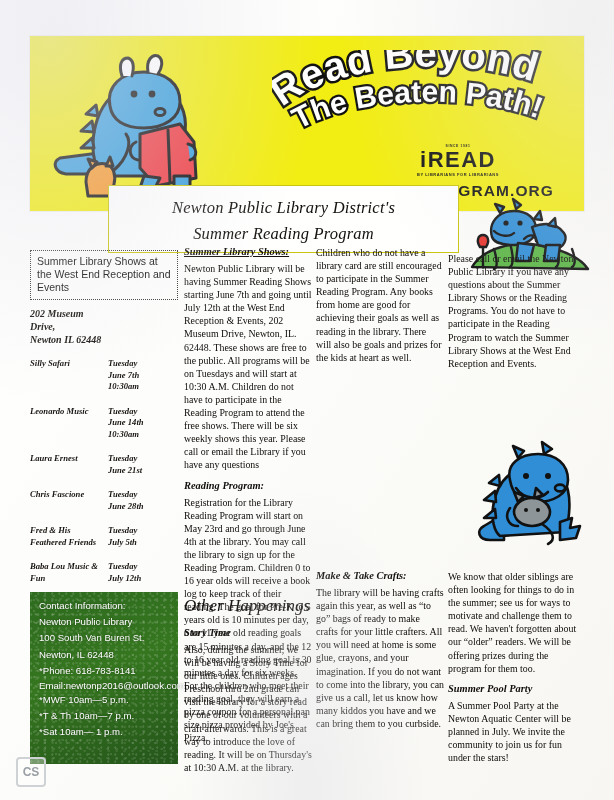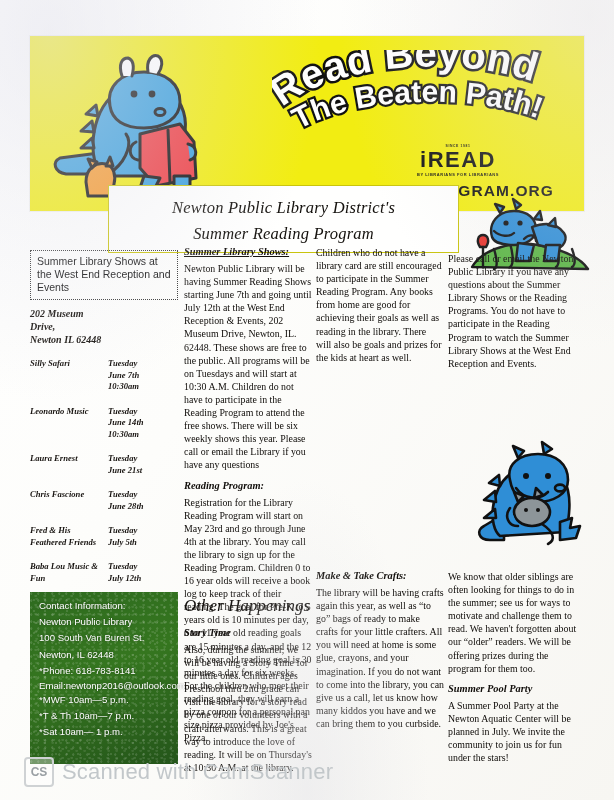--- a/index.html
+++ b/index.html
@@ -141,21 +141,21 @@
     font-style:italic;font-size:17px;color:#100d0a;margin-bottom:11px;
   }
 
   
   .art{position:absolute;}
   .art1{left:464px;top:183px;width:132px;height:96px;}
   .art2{left:470px;top:440px;width:124px;height:112px;}
 
   
   .wm{
-    position:absolute;left:24px;top:757px;
+    position:absolute;left:16px;top:757px;
     display:flex;align-items:center;gap:8px;pointer-events:none;
   }
   .wm-badge{
     width:26px;height:26px;border:2.5px solid #cfd2d4;border-radius:4px;
     display:flex;align-items:center;justify-content:center;
     font-family:"Liberation Sans",sans-serif;font-weight:700;font-size:12px;
     color:#9aa0a4;background:rgba(255,255,255,.35);
   }
   .wm-text{
     font-family:"Liberation Sans",sans-serif;font-size:22px;color:#c2c7ca;
@@ -391,16 +391,15 @@
   <div class="col col4b">
     <p class="body">We know that older siblings are often looking for things to do in the summer; see us for ways to motivate and challenge them to read.  We haven't forgotten about our “older” readers.  We will be offering prizes during the program for them too.</p>
     <div class="sec-head nounder">Summer Pool Party</div>
     <p class="body">A Summer Pool Party at the Newton Aquatic Center will be planned in July.  We invite the community to join us for fun under the stars!</p>
   </div>
 
   <div class="scan-tint"></div>
 
   <div class="wm">
     <div class="wm-badge">CS</div>
-    <div class="wm-text">Scanned with CamScanner</div>
   </div>
 
 </div>
 
 </body></html>

